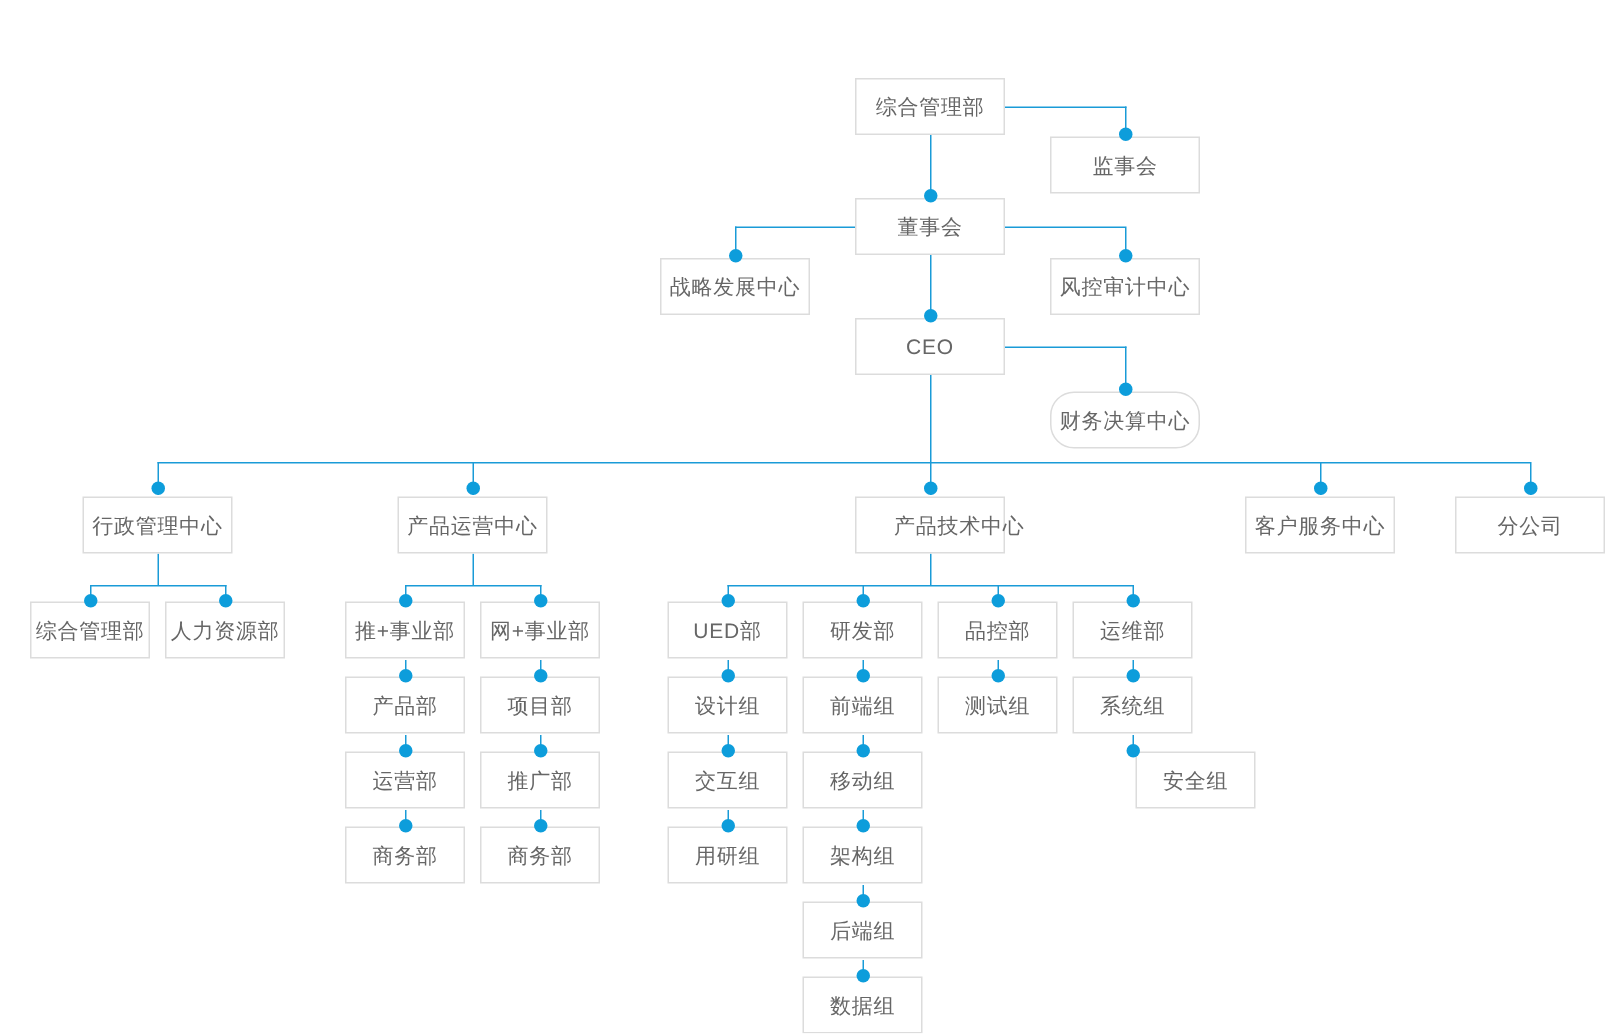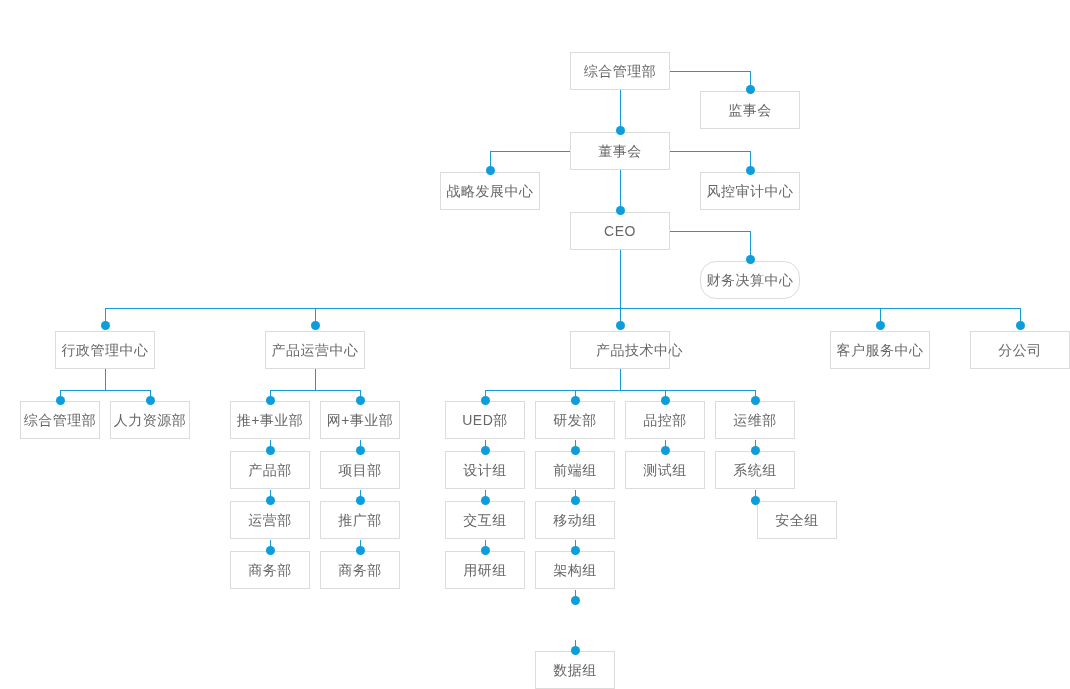--- a/index.html
+++ b/index.html
@@ -181,20 +181,21 @@
 
   <div class="node" style="left:445px; top:401px; width:80px; height:38px;">UED部</div>
   <div class="node" style="left:445px; top:451px; width:80px; height:38px;">设计组</div>
   <div class="node" style="left:445px; top:501px; width:80px; height:38px;">交互组</div>
   <div class="node" style="left:445px; top:551px; width:80px; height:38px;">用研组</div>
 
   <div class="node" style="left:535px; top:401px; width:80px; height:38px;">研发部</div>
   <div class="node" style="left:535px; top:451px; width:80px; height:38px;">前端组</div>
   <div class="node" style="left:535px; top:501px; width:80px; height:38px;">移动组</div>
   <div class="node" style="left:535px; top:551px; width:80px; height:38px;">架构组</div>
+  <div class="node" style="left:535px; top:601px; width:80px; height:38px;">后端组</div>
   <div class="node" style="left:535px; top:651px; width:80px; height:38px;">数据组</div>
 
   <div class="node" style="left:625px; top:401px; width:80px; height:38px;">品控部</div>
   <div class="node" style="left:625px; top:451px; width:80px; height:38px;">测试组</div>
 
   <div class="node" style="left:715px; top:401px; width:80px; height:38px;">运维部</div>
   <div class="node" style="left:715px; top:451px; width:80px; height:38px;text-align:right;">系统组</div>
   <div class="node" style="left:715px; top:501px; width:80px; height:38px;margin-left:42px;">安全组</div>
 
   <div class="node" style="left:830px; top:331px; width:100px; height:38px;">客户服务中心</div>

